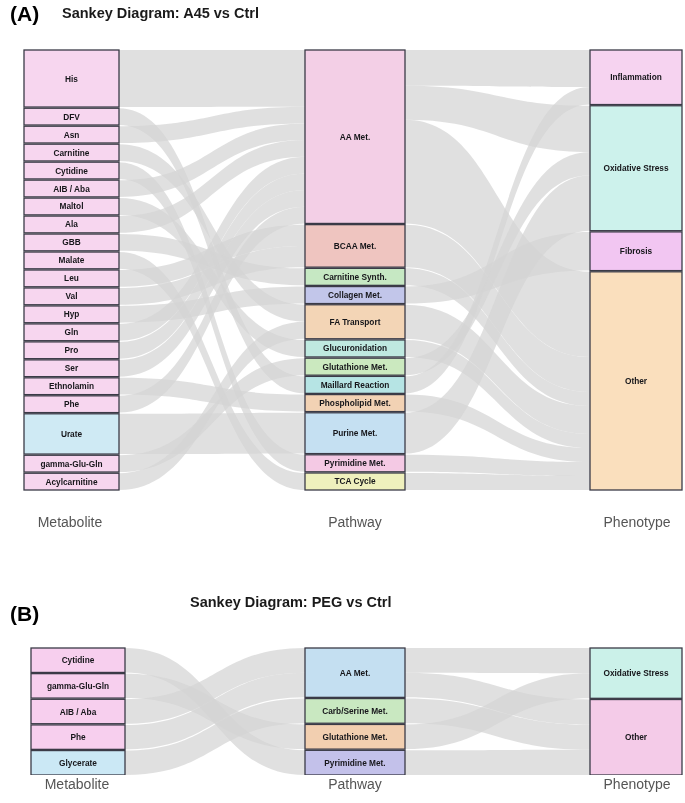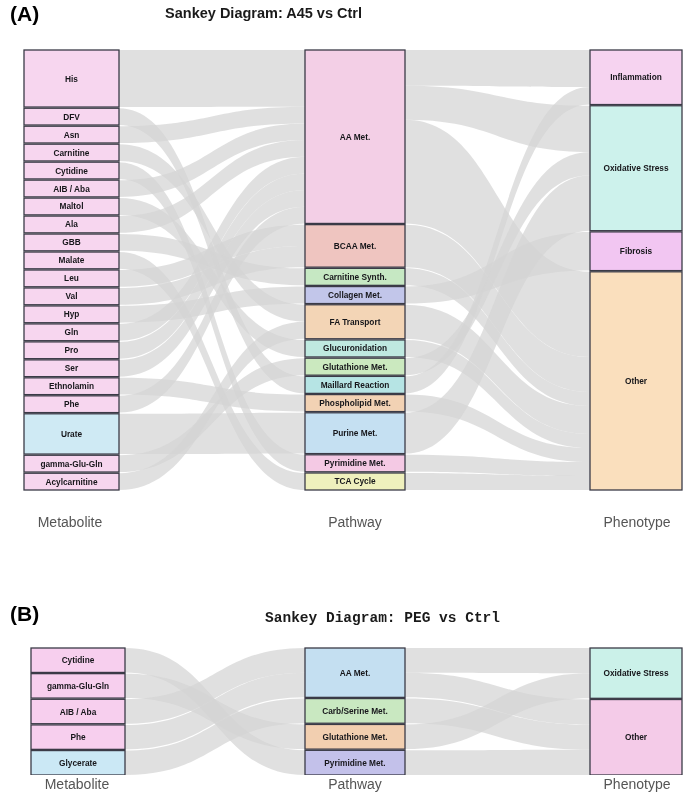--- a/index.html
+++ b/index.html
@@ -27,21 +27,21 @@
     font-size: 21px;
     font-weight: bold;
     color: #000;
     letter-spacing: 0px;
   }
   .panel-title {
     position: absolute;
     font-size: 14.5px;
     font-weight: bold;
     color: #1a1a1a;
-    text-align: right;
+    text-align: left;
     white-space: nowrap;
   }
   .axis-label {
     position: absolute;
     font-size: 14px;
     color: #555555;
     white-space: nowrap;
     text-align: center;
   }
 
@@ -263,21 +263,21 @@
       </g>
     </svg>
 
   <div class="axis-label" style="left:20px; top:514px; width:100px;">Metabolite</div>
   <div class="axis-label" style="left:305px; top:514px; width:100px;">Pathway</div>
   <div class="axis-label" style="left:592px; top:514px; width:90px;">Phenotype</div>
 </div>
 
 <div class="panel" id="panel-b">
   <div class="panel-letter" style="left:10px; top:12px;">(B)</div>
-  <div class="panel-title" style="left:190px; top:20px; width:310px;font-family:Liberation Mono, monospace;">Sankey Diagram: PEG vs Ctrl</div>
+  <div class="panel-title" style="left:190px; top:4px; width:310px;">Sankey Diagram: PEG vs Ctrl</div>
 
   <svg class="sankey-svg" id="svg-b" width="685" height="185" viewBox="0 0 685 185">
       <path class="link-path" d="M125,58 C215,58 215,160.32 305,160.32 L305,185 C215,185 215,82.44 125,82.44 Z"></path>
       <path class="link-path" d="M125,83.64 C215,83.64 215,134.44 305,134.44 L305,159.12 C215,159.12 215,108.08 125,108.08 Z"></path>
       <path class="link-path" d="M125,109.28 C215,109.28 215,58 305,58 L305,82.68 C215,82.68 215,133.72 125,133.72 Z"></path>
       <path class="link-path" d="M125,134.92000000000002 C215,134.92000000000002 215,82.68 305,82.68 L305,107.36000000000001 C215,107.36000000000001 215,159.36 125,159.36 Z"></path>
       <path class="link-path" d="M125,160.56 C215,160.56 215,108.56 305,108.56 L305,133.24 C215,133.24 215,185 125,185 Z"></path>
       <path class="link-path" d="M405,58 C497.5,58 497.5,58 590,58 L590,83.16 C497.5,83.16 497.5,82.68 405,82.68 Z"></path>
       <path class="link-path" d="M405,82.68 C497.5,82.68 497.5,109.52000000000001 590,109.52000000000001 L590,134.68 C497.5,134.68 497.5,107.36000000000001 405,107.36000000000001 Z"></path>
       <path class="link-path" d="M405,108.56 C497.5,108.56 497.5,134.68 590,134.68 L590,159.84 C497.5,159.84 497.5,133.24 405,133.24 Z"></path>

